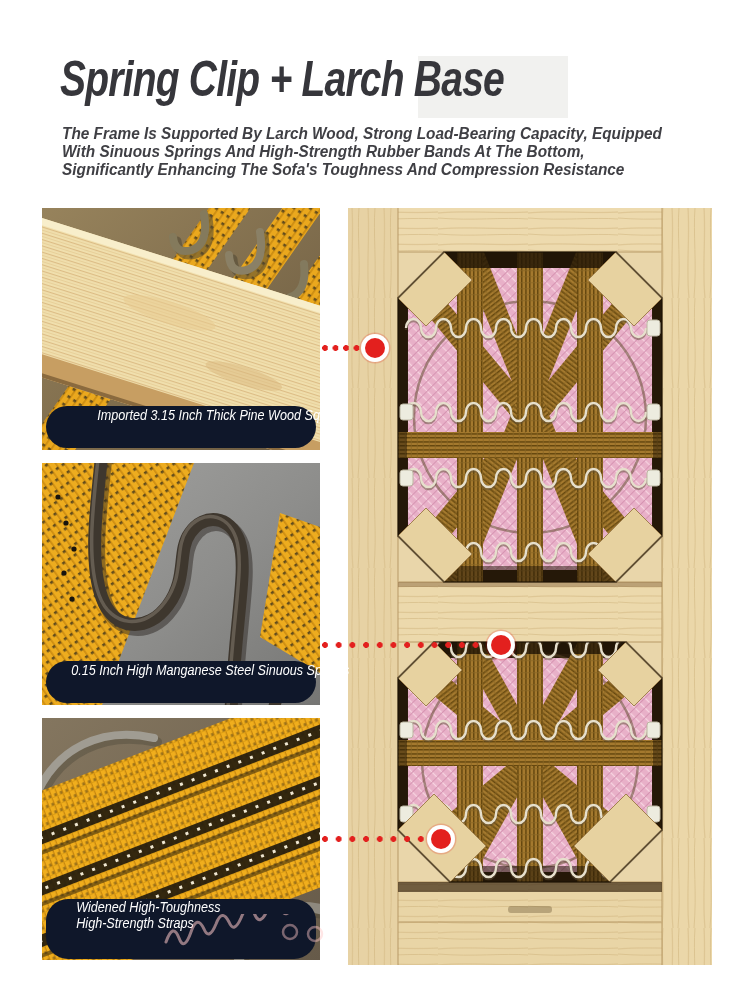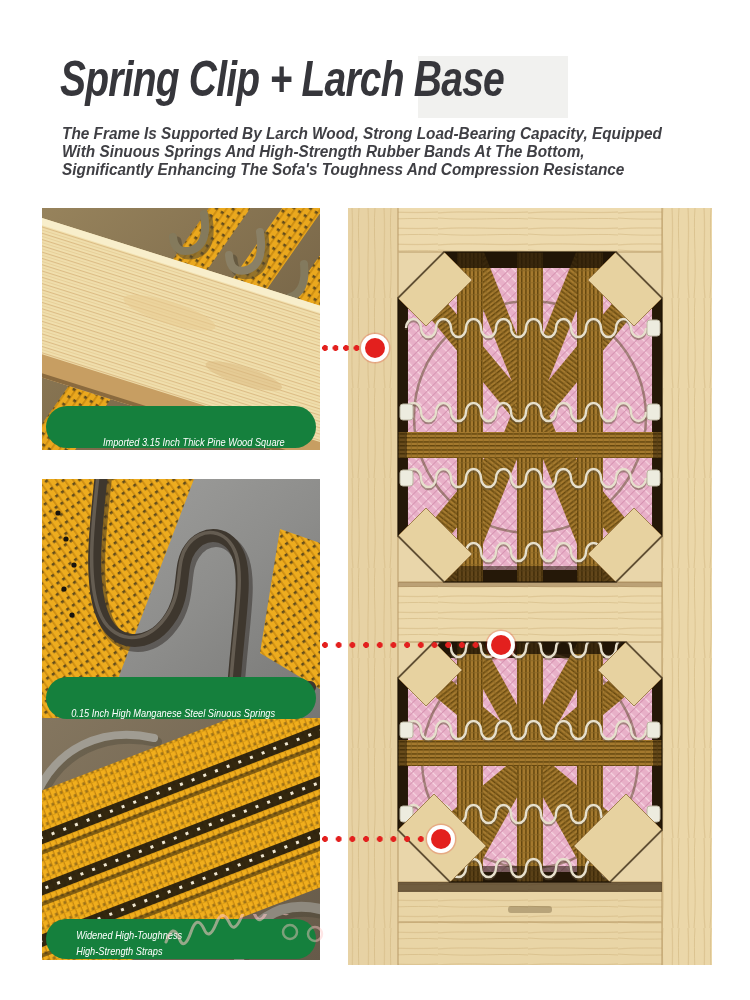--- a/index.html
+++ b/index.html
@@ -6,28 +6,28 @@
   .page{position:relative;width:750px;height:1000px;background:#ffffff;overflow:hidden;
         font-family:"Liberation Sans",sans-serif;font-style:italic;}
   .title-backdrop{position:absolute;left:418px;top:56px;width:150px;height:62px;background:#f1f1ef;}
   .title{position:absolute;left:60px;top:50px;margin:0;font-size:50px;font-weight:700;
          letter-spacing:-1px;color:#36363b;transform:scaleX(.78);transform-origin:left top;
          white-space:nowrap;}
   .subtitle{position:absolute;left:62px;top:125px;font-size:16px;font-weight:700;color:#3f3f44;
             line-height:18px;transform:scaleX(.96);transform-origin:left top;white-space:nowrap;}
   .photo{position:absolute;left:42px;width:278px;height:242px;}
   .photo svg{display:block;}
-  .p1{top:208px;} .p2{top:479px;} .p3{top:718px;}
+  .p1{top:208px;} .p2{top:463px;} .p3{top:718px;}
   .pR{left:348px;top:208px;width:364px;height:757px;}
   .pill{position:absolute;left:4px;width:270px;height:42px;bottom:2px;border-radius:22px;
-        background:#15803d;color:#fff;display:flex;align-items:flex-end;font-size:11px;z-index:3;}
+        background:#0f172a;color:#fff;display:flex;align-items:flex-start;font-size:15px;z-index:3;}
   .pill .pt{display:inline-block;white-space:nowrap;transform:scaleX(.84);}
   .pill1 .pt{transform-origin:center;margin:0 auto;padding-left:30px;}
   .pill2 .pt{transform-origin:left center;padding-left:30px;}
-  .pill3{height:40px;bottom:1px;}
+  .pill3{height:60px;bottom:1px;}
   .pill3 .pt{transform-origin:left center;padding-left:36px;line-height:16px;white-space:pre-line;}
   .dotrow{position:absolute;height:6px;z-index:5;
           background-image:radial-gradient(circle at 3px 3px,#e3201e 2.7px,rgba(0,0,0,0) 3.1px);
           background-repeat:repeat-x;}
   .dr1{left:322px;top:345px;width:48px;background-size:10.5px 6px;}
   .dr2{left:322px;top:642px;width:164px;background-size:13.7px 6px;}
   .dr3{left:322px;top:836px;width:104px;background-size:13.7px 6px;}
   .target{position:absolute;width:20px;height:20px;border-radius:50%;background:#e3201e;z-index:6;
           box-shadow:0 0 0 4px #ffffff,0 0 0 5.5px rgba(227,32,30,.22);}
   .t1{left:365px;top:338px;} .t2{left:491px;top:635px;} .t3{left:431px;top:829px;}

